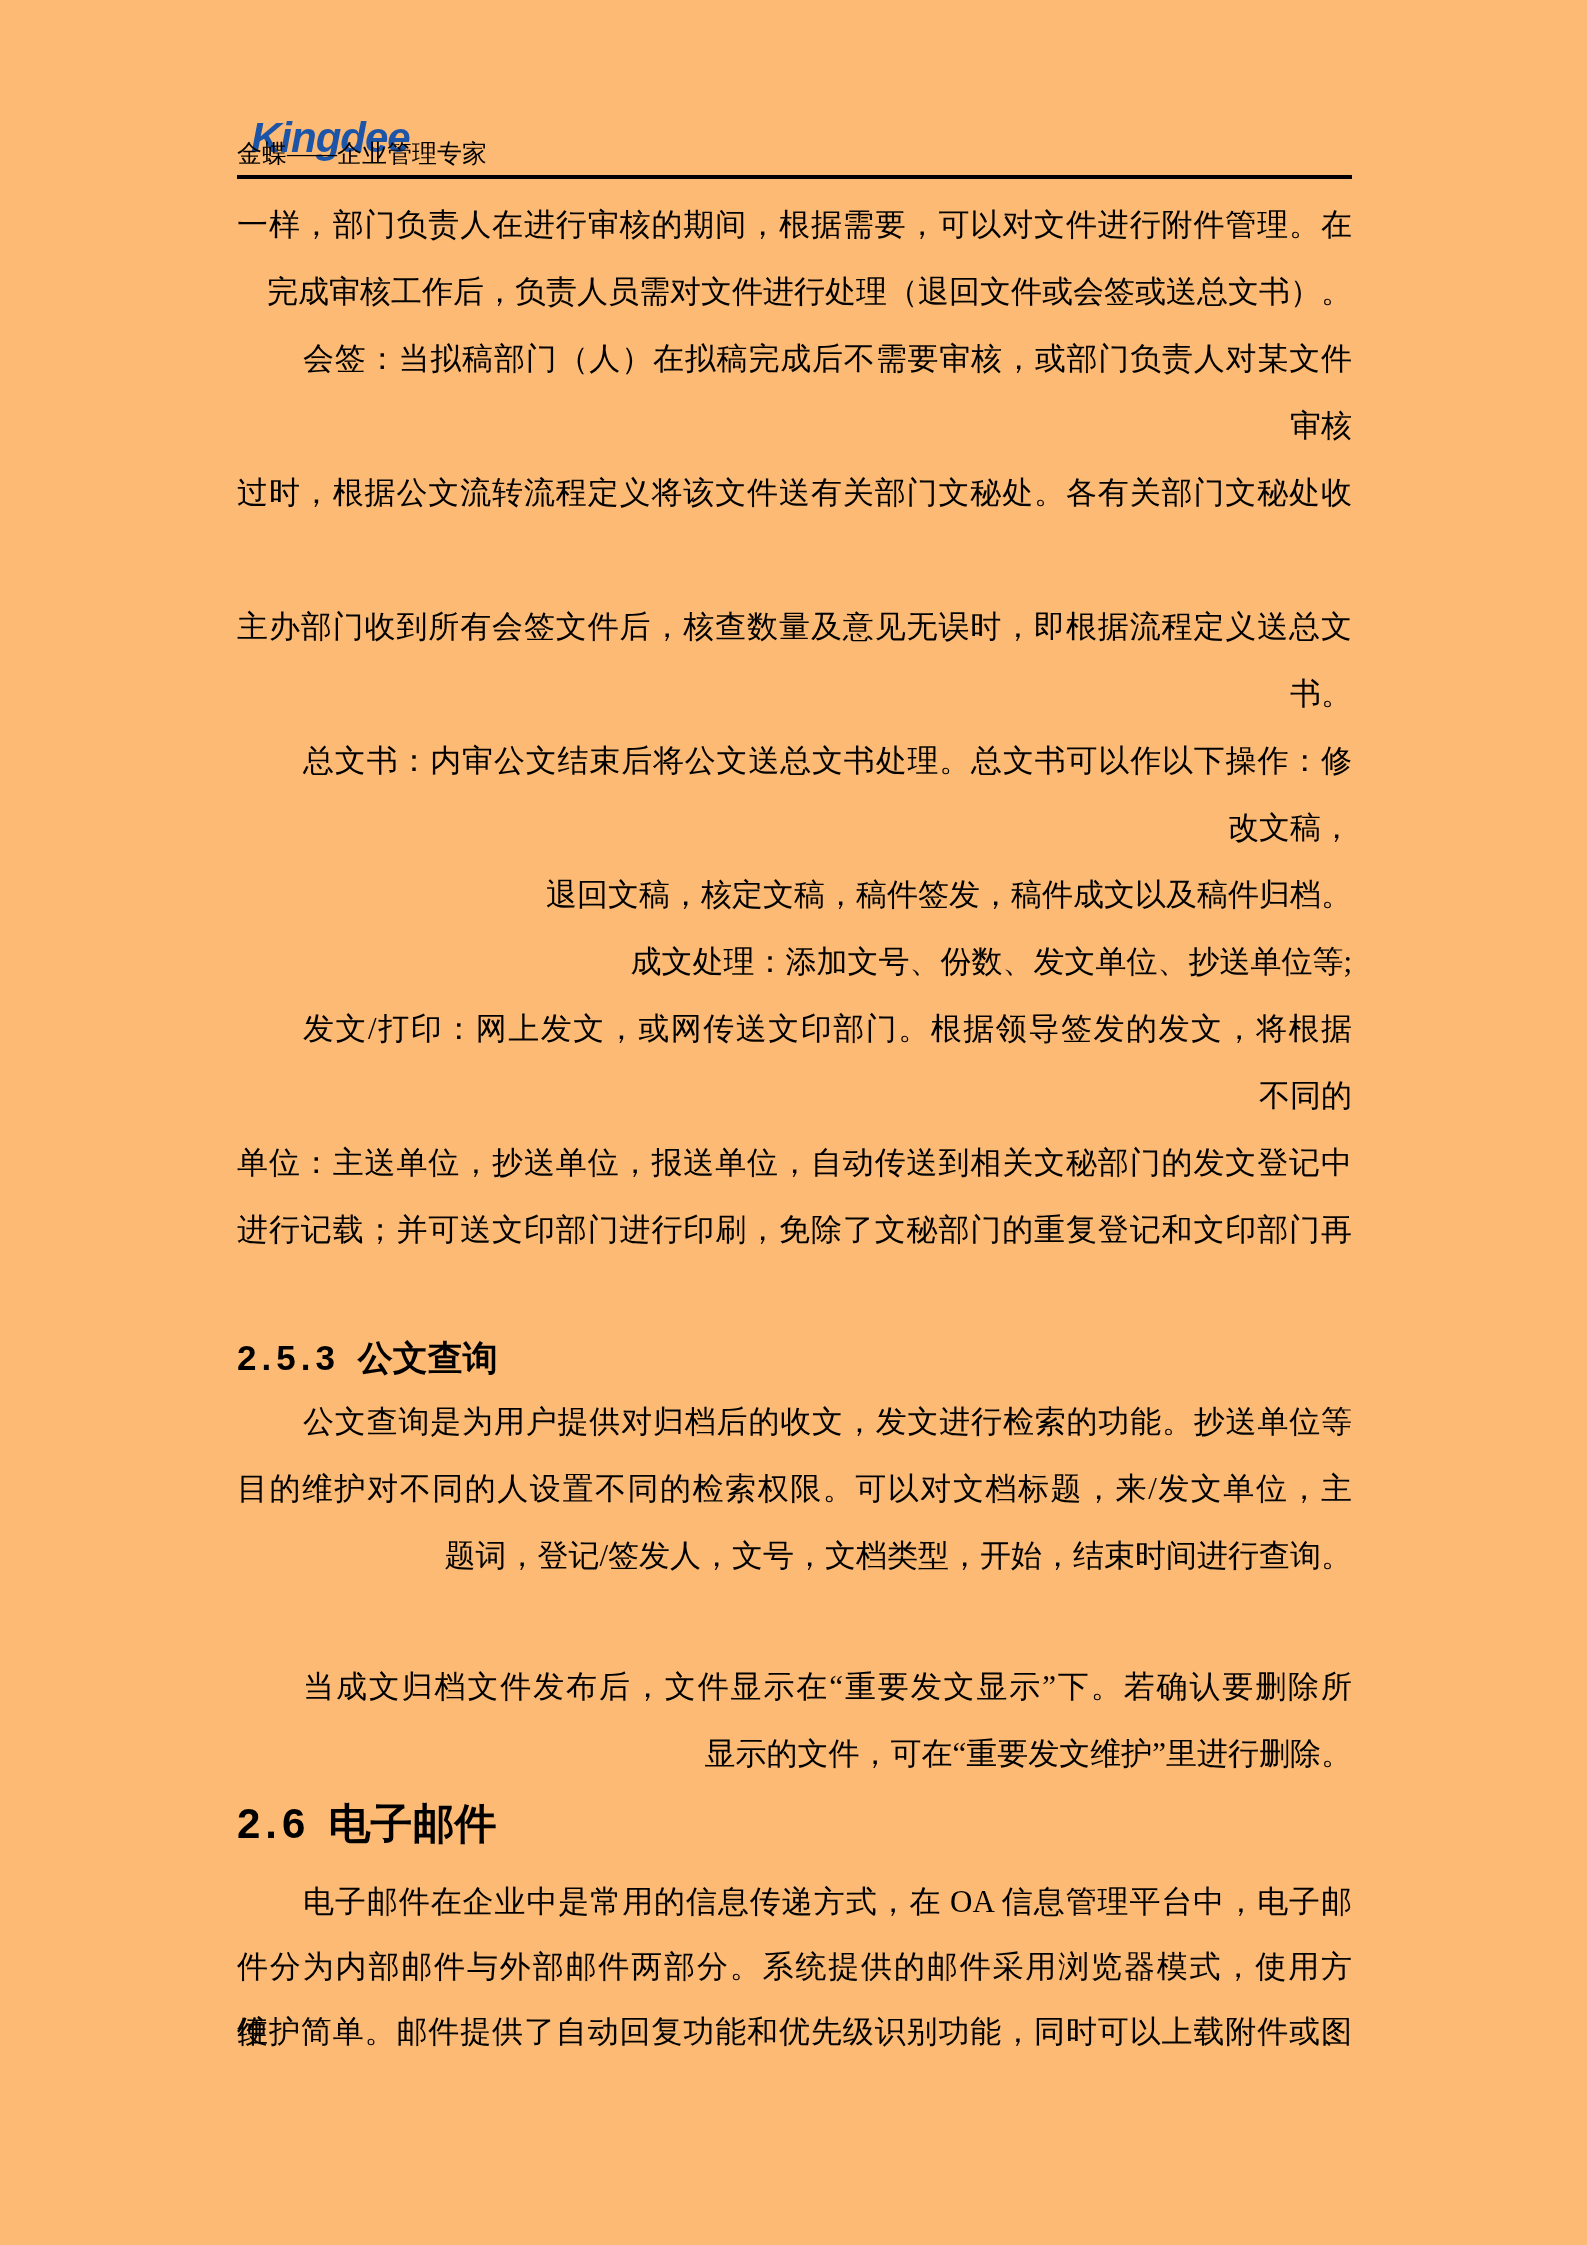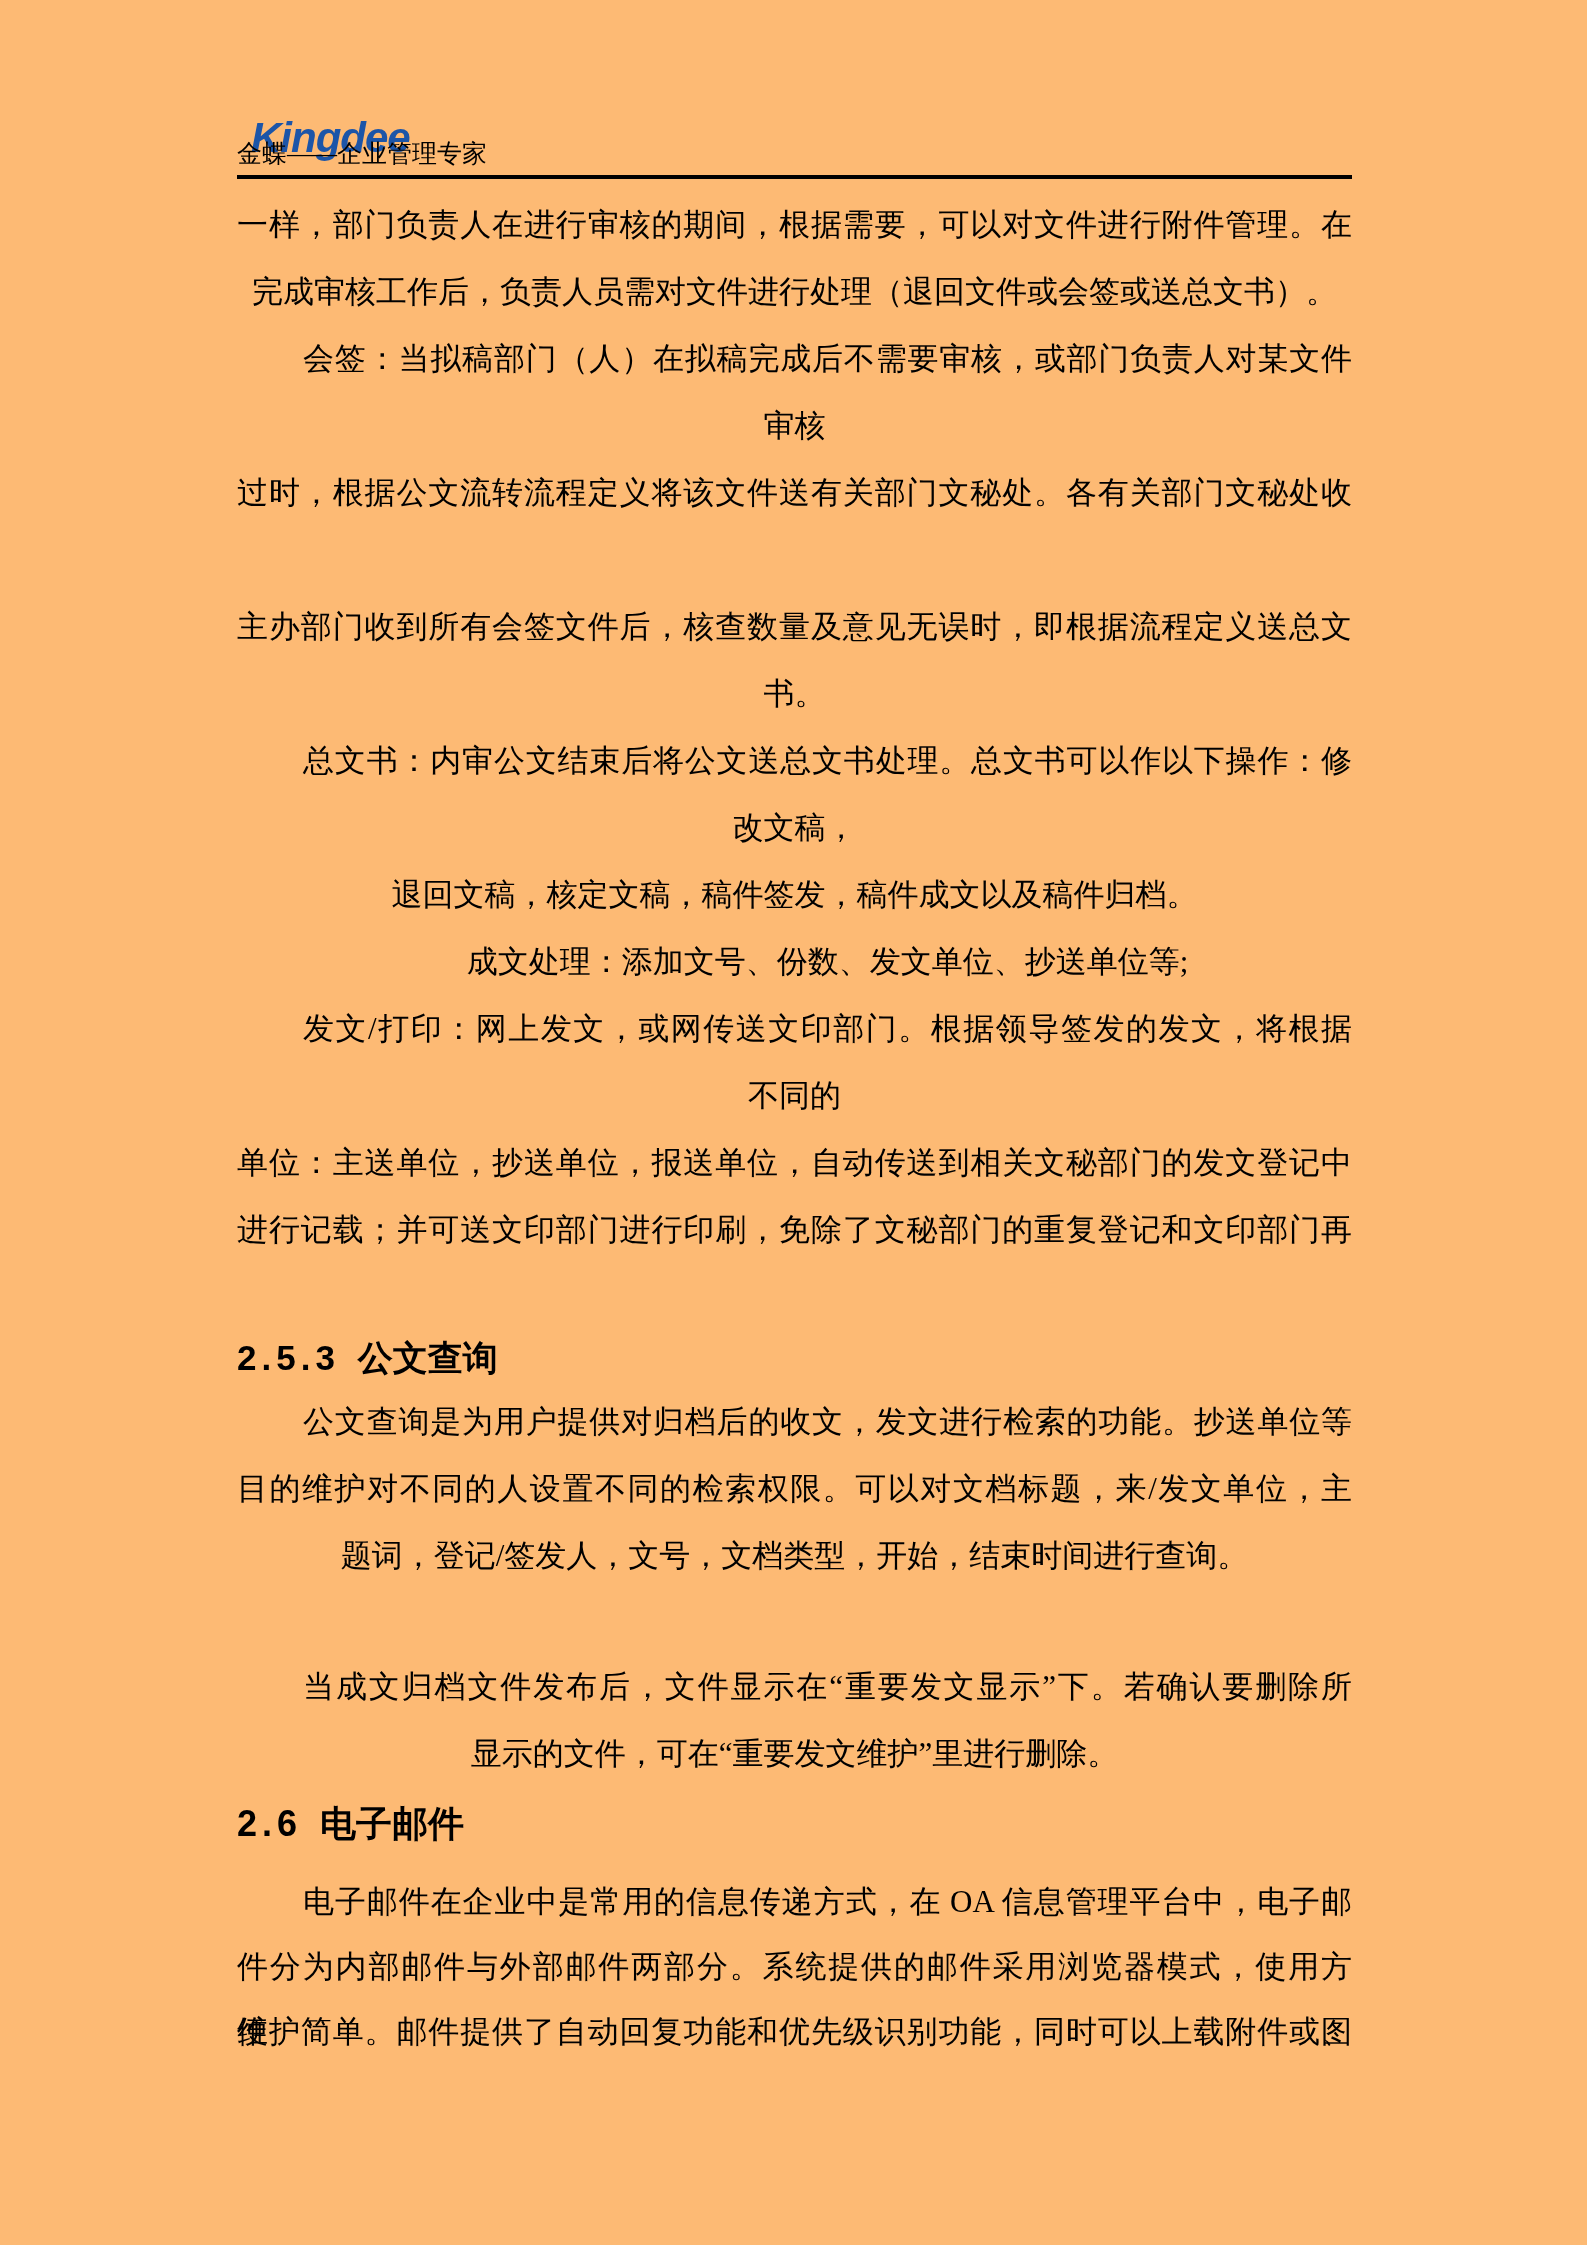--- a/index.html
+++ b/index.html
@@ -26,38 +26,38 @@
   }
   .header-rule{
     position:absolute;left:237px;top:175px;width:1115px;height:4px;
     background:#000000;
   }
   
   .bl{
     position:absolute;left:237px;width:1115px;height:67px;
     font-size:31px;line-height:67px;
     white-space:normal;
-    text-align:center;
+    text-align:right;
   }
   .bl.full{
     text-align:justify;
     text-align-last:justify;
     text-justify:inter-character;
   }
   .bl.ind{ text-indent:66px; }
   .bl.p65{ height:65px;line-height:65px; }
   
   .hd{
     position:absolute;left:237px;width:1115px;
     font-family:"Liberation Sans","DejaVu Sans",sans-serif;
     font-weight:700;
   }
   .hd .h-num{ letter-spacing:5px;margin-right:18px;font-weight:700; }
   .hd3{ font-size:35px;line-height:44px; }
-  .hd2{ font-size:36px;line-height:52px; }
+  .hd2{ font-size:42px;line-height:52px; }
 </style>
 </head>
 <body>
 
 <div class="page">
 
   <div class="logo" style="color:#1c55a8;">Kingdee</div>
   <div class="tagline">金蝶——企业管理专家</div>
   <div class="header-rule"></div>
 

